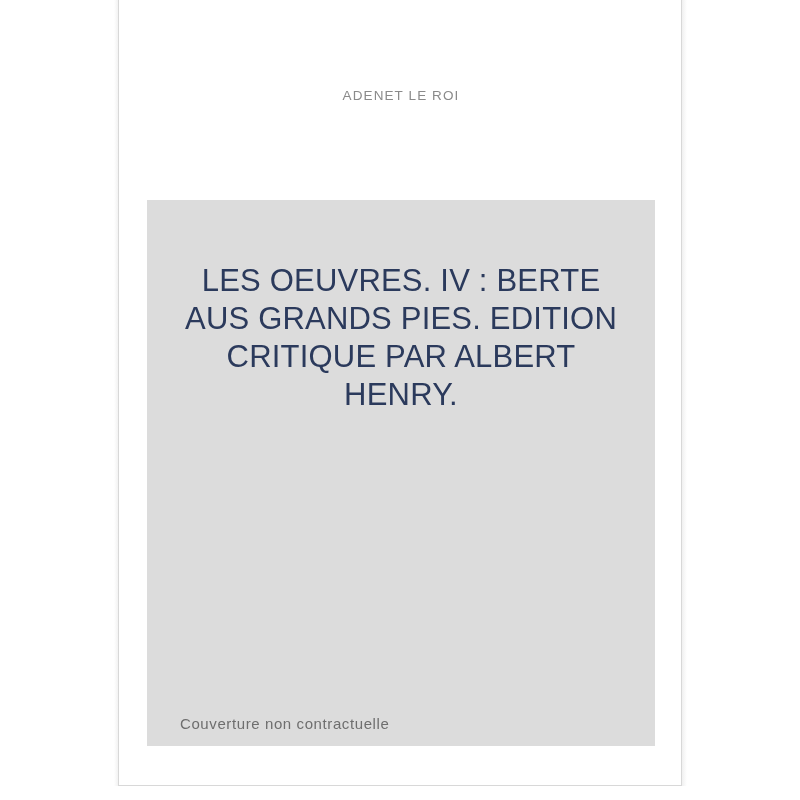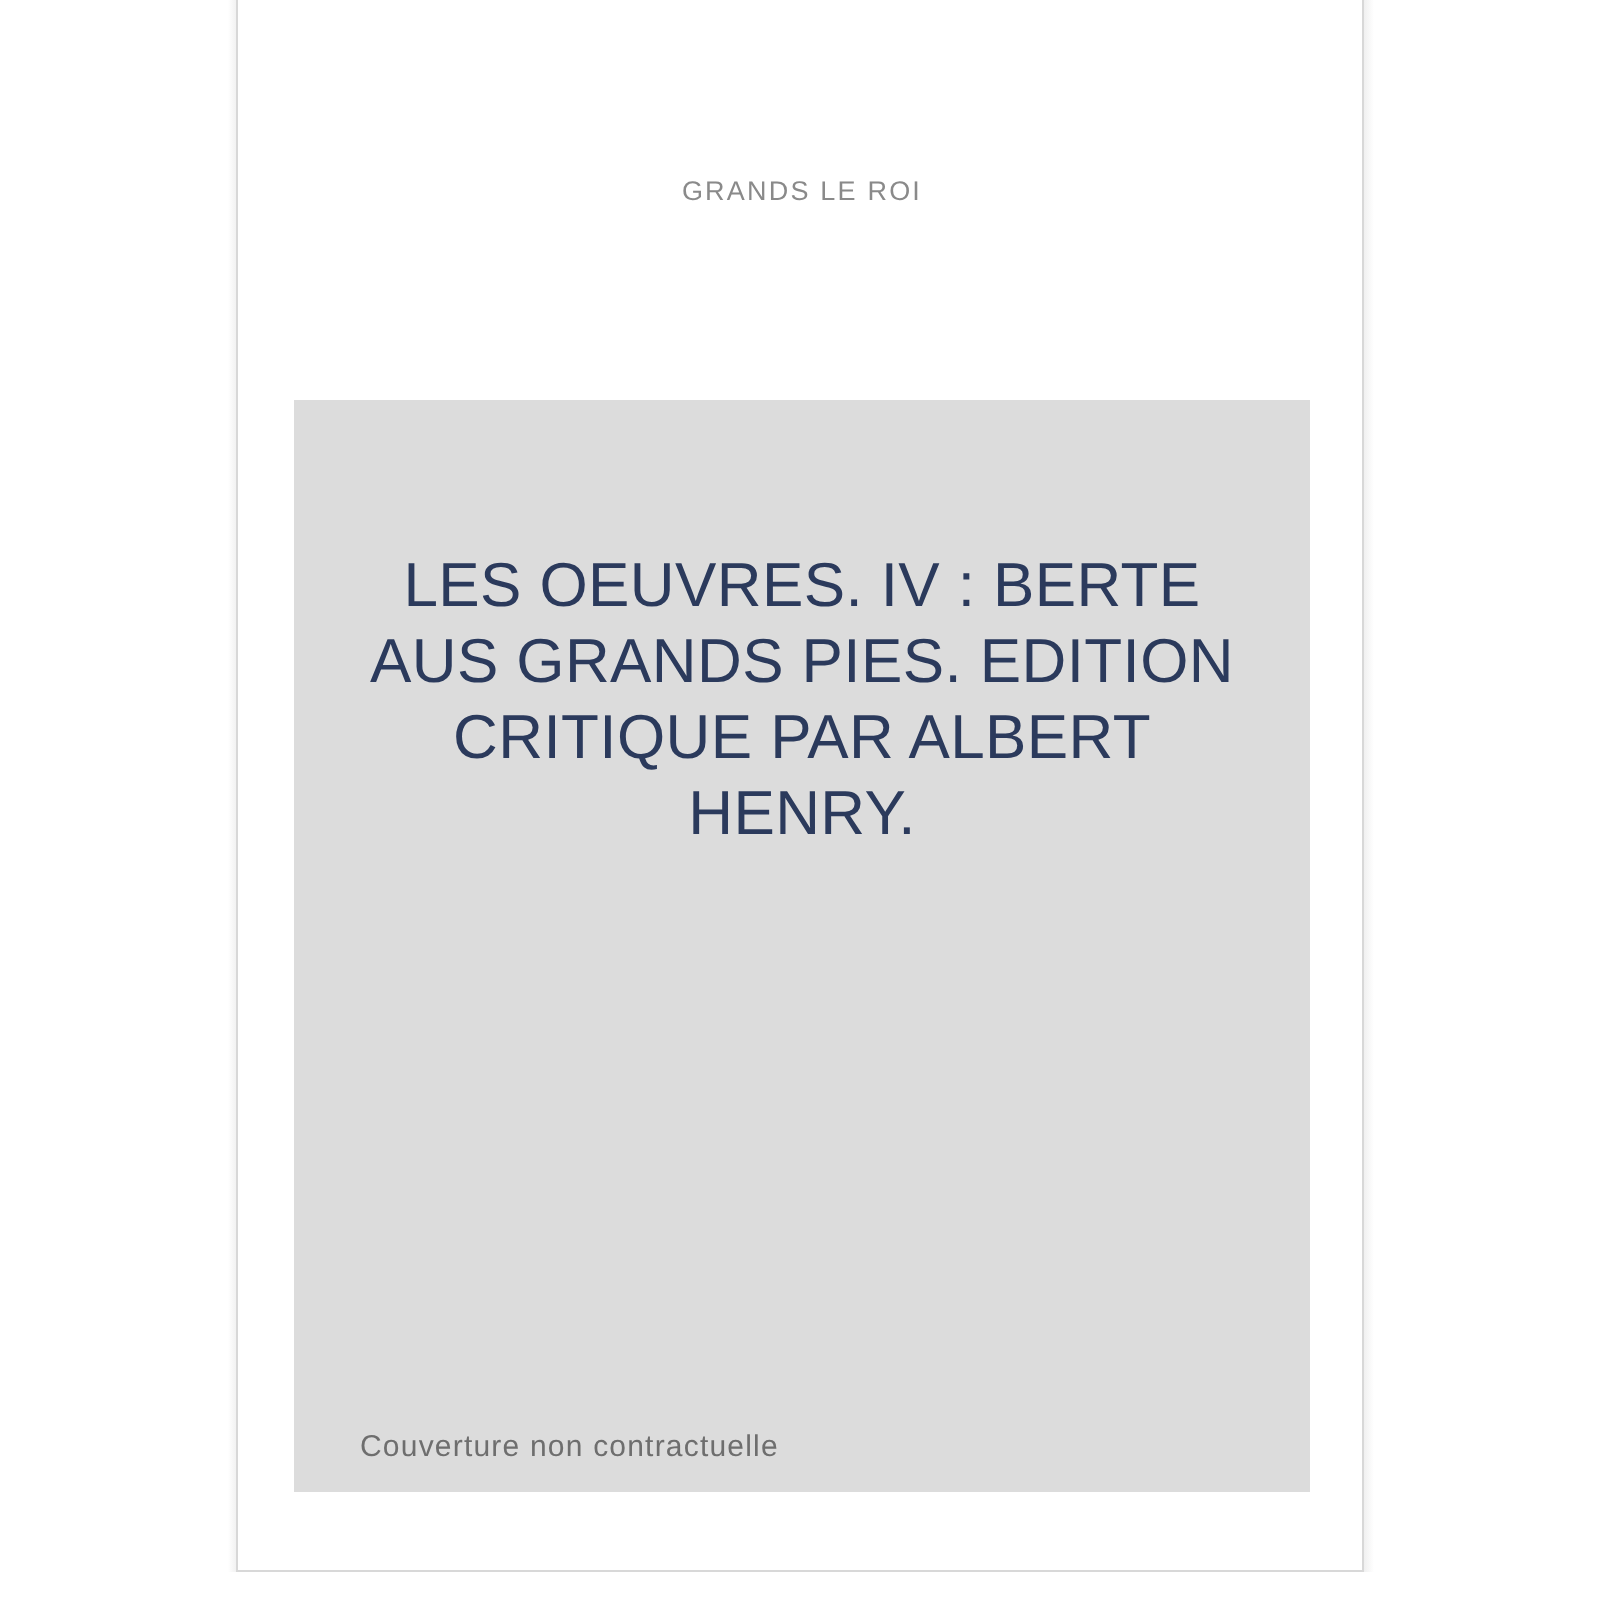--- a/index.html
+++ b/index.html
@@ -72,21 +72,20 @@
     position: absolute;
     left: 30px;
     top: 62px;
     width: 448px;
     text-align: center;
     font-size: 31px;
     line-height: 38px;
     color: #2b3a5c;
     font-family: "Liberation Sans", sans-serif;
     letter-spacing: 0.2px;
-    margin-top: 12px;
   }
   .disclaimer {
     position: absolute;
     left: 33px;
     bottom: 14px;
     font-size: 15px;
     color: #6e6e6e;
     letter-spacing: 0.6px;
     font-family: "Liberation Sans", sans-serif;
   }
@@ -94,21 +93,21 @@
 </head>
 <body>
 
 <div class="canvas">
 
   <div class="edge-shadow-left"></div>
   <div class="edge-shadow-right"></div>
 
   <div class="cover-sheet">
 
-    <div class="author">GRANDS LE ROI</div>
+    <div class="author">ADENET LE ROI</div>
 
     <div class="title-block">
       <div class="title-text">LES OEUVRES. IV : BERTE AUS GRANDS PIES. EDITION CRITIQUE PAR ALBERT HENRY.</div>
       <div class="disclaimer">Couverture non contractuelle</div>
     </div>
 
   </div>
 
 </div>
 

